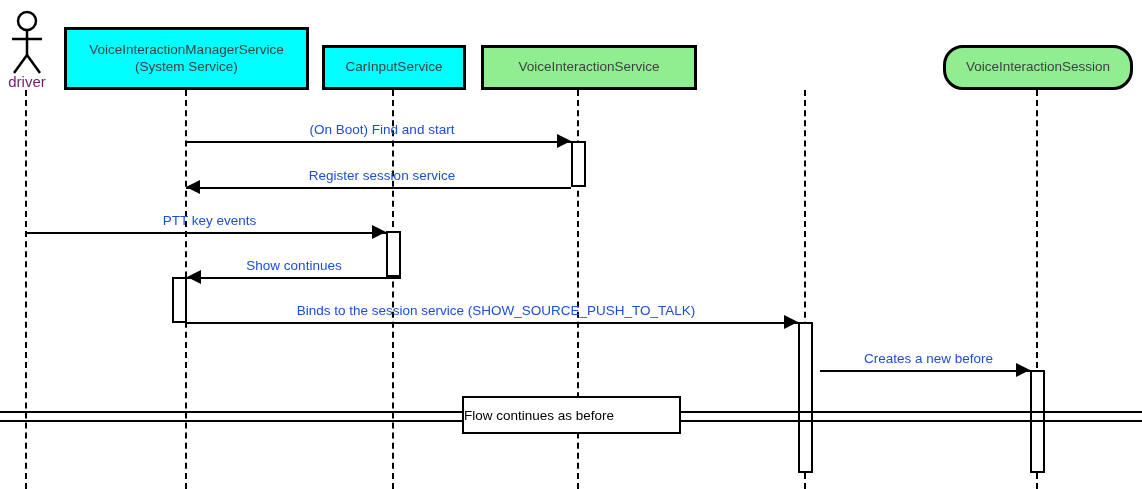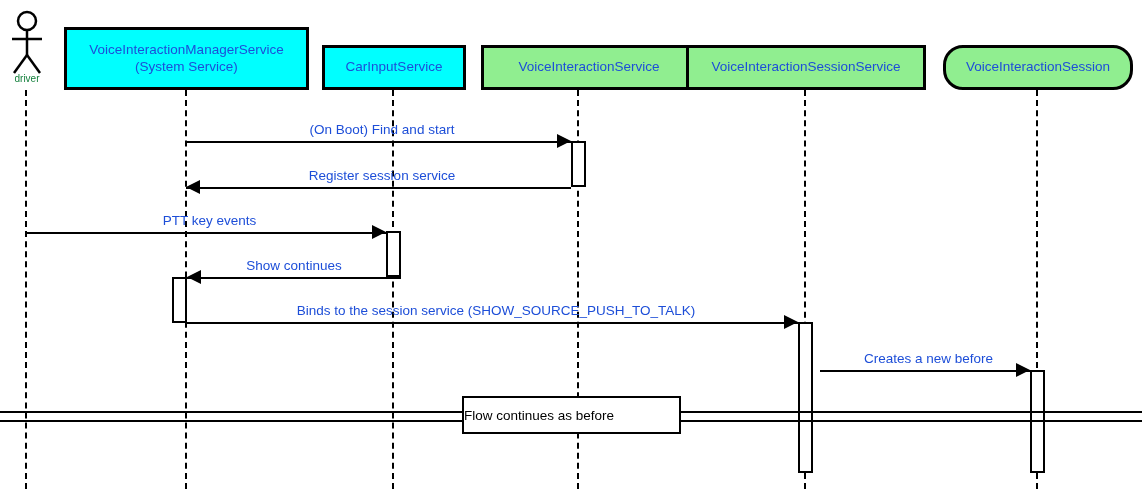--- a/index.html
+++ b/index.html
@@ -15,30 +15,30 @@
     position:absolute;width:0;
     border-left:2px dashed #000000;
   }
   .participant-box{
     position:absolute;
     box-sizing:border-box;
     border:3px solid #000000;
     display:flex;align-items:center;justify-content:center;
     text-align:center;
     font-size:13.5px;
-    color:#1d4ed8;
+    color:#404040;
     line-height:1.25;
     padding:2px 4px;
   }
   .p-cyan{background:#00ffff;}
   .p-green{background:#90ee90;}
   .actor-label{
     position:absolute;
-    font-size:10px;
-    color:#15803d;
+    font-size:15px;
+    color:#701a75;
     text-align:center;
     white-space:nowrap;
   }
   .activation{
     position:absolute;
     box-sizing:border-box;
     background:#ffffff;
     border:2px solid #000000;
   }
   .msg-line{
@@ -116,23 +116,20 @@
   </div>
 
   <div class="participant-box p-cyan" style="left:322px;top:45px;width:144px;height:45px;">
     <div>CarInputService</div>
   </div>
 
   <div class="participant-box p-green" style="left:481px;top:45px;width:216px;height:45px;">
     <div>VoiceInteractionService</div>
   </div>
 
-  <div class="participant-box p-green" style="left:686px;top:45px;width:240px;height:45px;">
-    <div>VoiceInteractionSessionService</div>
-  </div>
 
   <div class="participant-box p-green" style="left:943px;top:45px;width:190px;height:45px;border-radius:20px;">
     <div>VoiceInteractionSession</div>
   </div>
 
   <div class="activation" style="left:571px;top:141px;width:15px;height:46px;"></div>
   <div class="activation" style="left:386px;top:231px;width:15px;height:46px;"></div>
   <div class="activation" style="left:172px;top:277px;width:15px;height:46px;"></div>
   <div class="activation" style="left:798px;top:322px;width:15px;height:151px;"></div>
   <div class="activation" style="left:1030px;top:370px;width:15px;height:103px;"></div>

